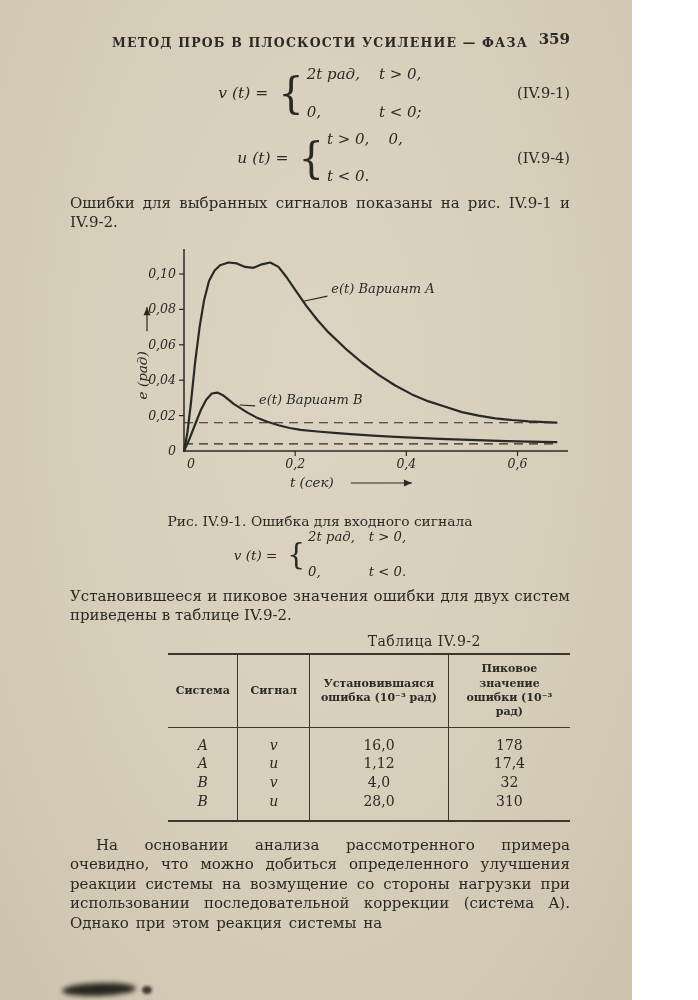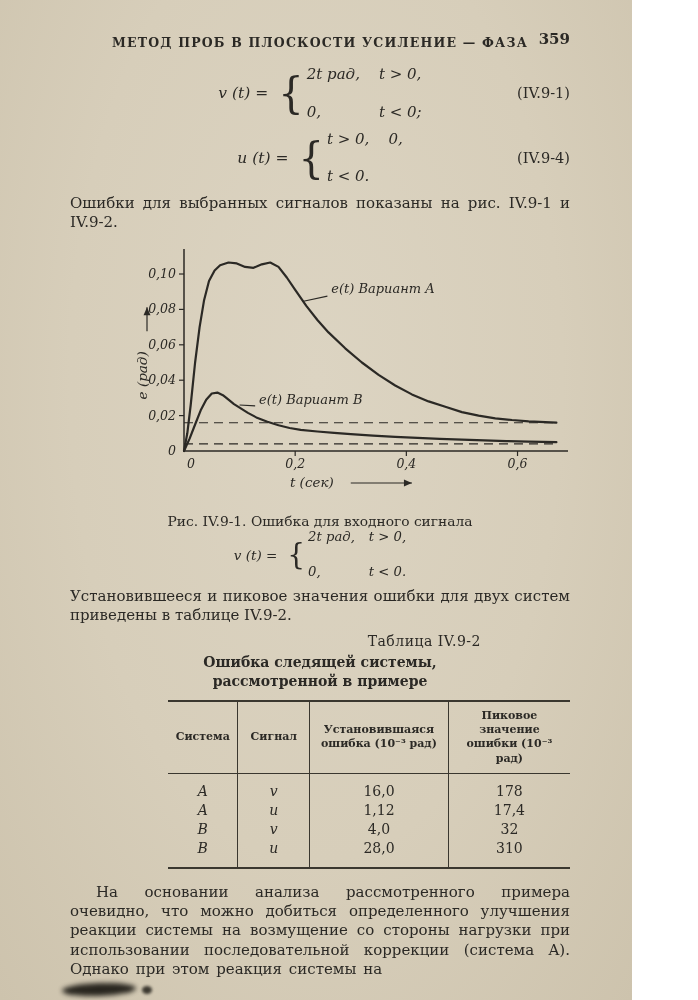--- a/index.html
+++ b/index.html
@@ -154,21 +154,20 @@
           </span>
         </span>
       </div>
     </div>
   </div>
 
   <p class="body-text">Установившееся и пиковое значения ошибки для двух систем приведены в таблице IV.9-2.</p>
 
   <div class="table-block">
     <div class="table-label">Таблица IV.9-2</div>
-    <div class="table-title">Ошибка следящей системы, рассмотренной в примере</div>
     <table class="data">
       <colgroup>
         <col class="col-system">
           <col class="col-signal">
           <col class="col-steady">
           <col class="col-peak">
       </colgroup>
       <thead>
         <tr>
           <th>Система</th>

